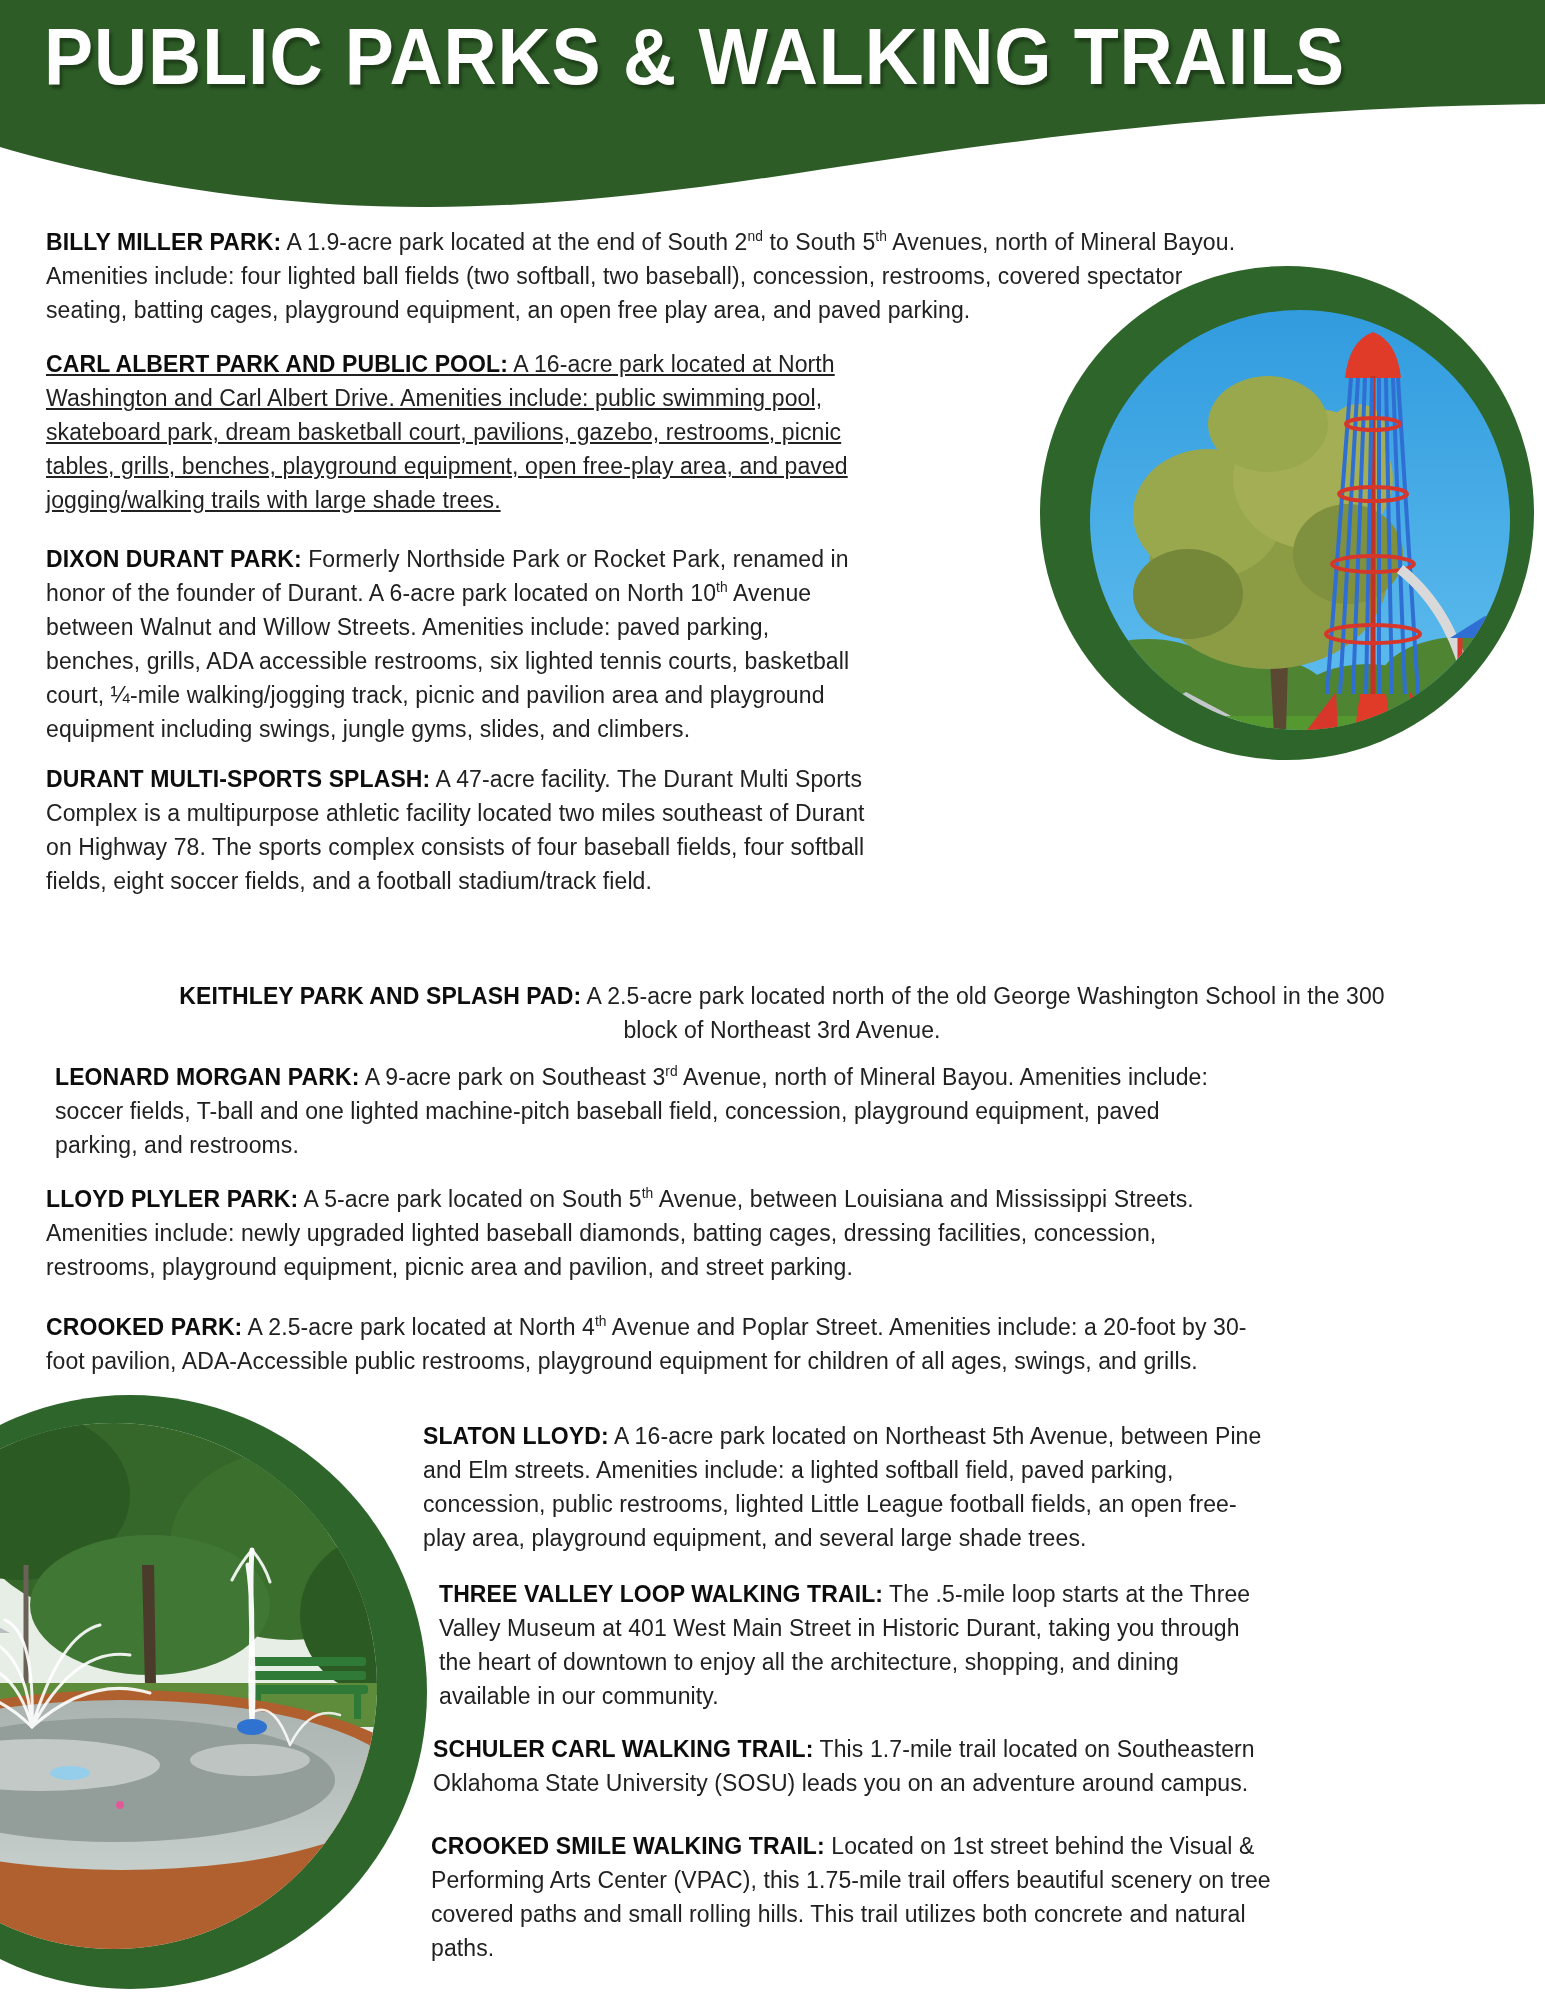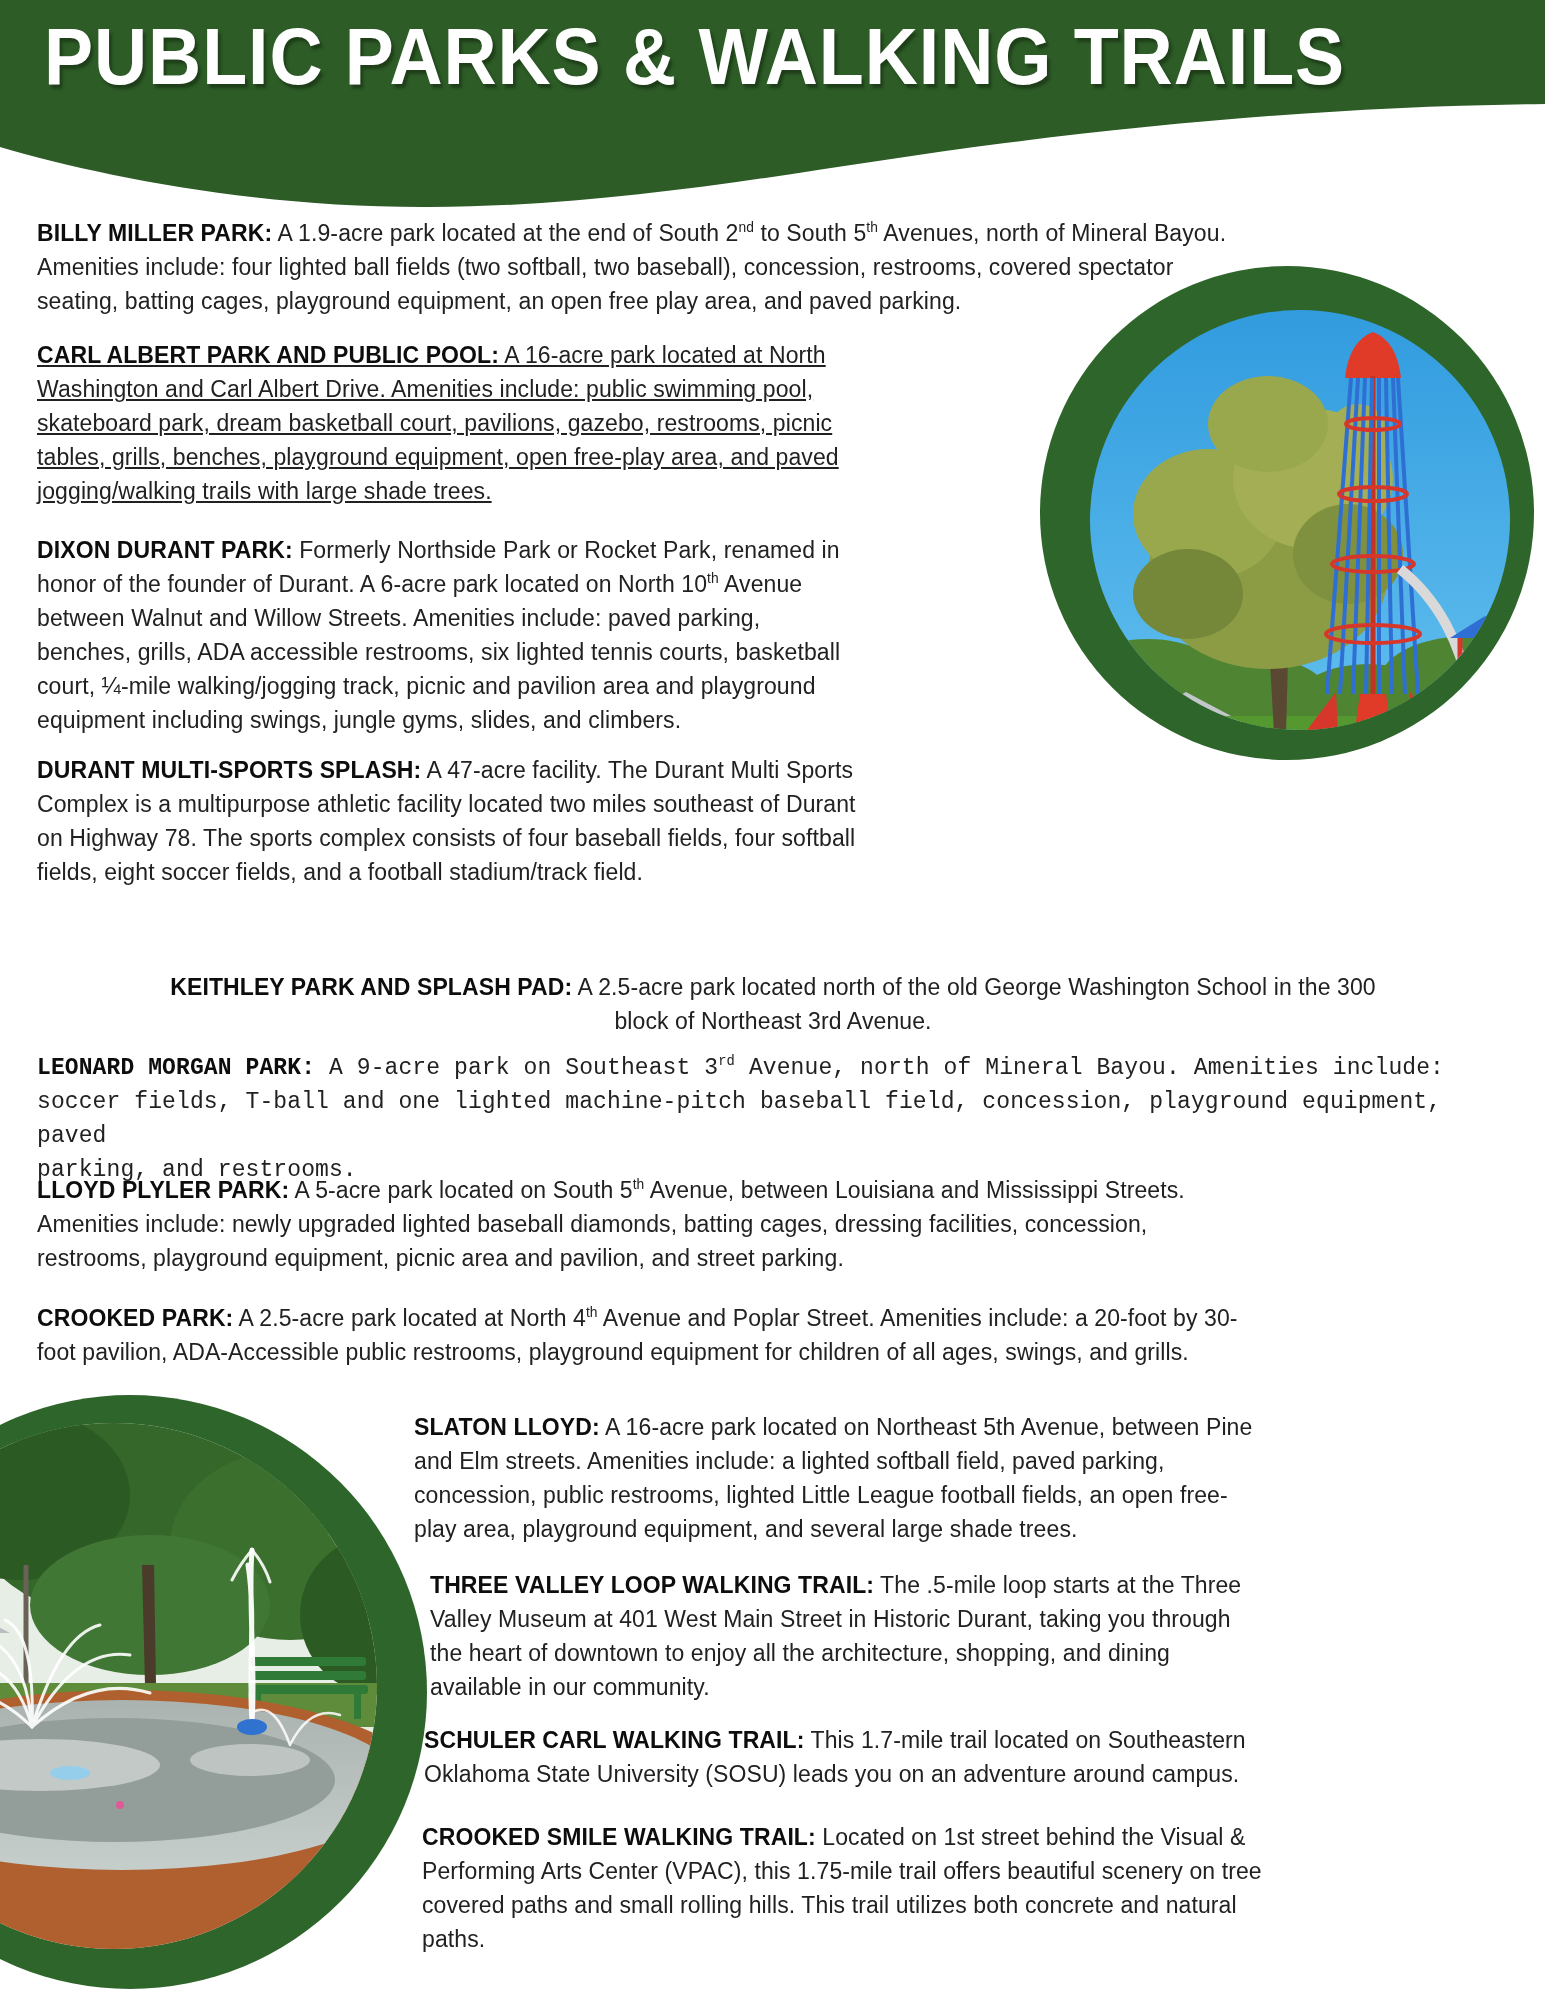--- a/index.html
+++ b/index.html
@@ -9,32 +9,32 @@
   }
   .banner-svg{position:absolute;left:0;top:0;display:block;}
   .page-title{
     position:absolute;left:44px;top:12px;margin:0;
     font-size:80px;line-height:90px;font-weight:bold;color:#ffffff;
     white-space:nowrap;letter-spacing:1px;
     transform:scaleX(0.92);transform-origin:left center;
     text-shadow:3px 4px 3px rgba(18,38,12,0.55);
   }
   .para{
-    position:absolute;margin:2px;font-size:23px;line-height:34px;color:#212121;
+    position:absolute;margin:11px;font-size:23px;line-height:34px;color:#212121;
     letter-spacing:0.1px;
   }
   .para strong{color:#0d0d0d;}
   .para sup{font-size:0.6em;line-height:0;}
   
   #p-billy-miller   {left:35px;  top:214px;  width:1472px;}
   #p-carl-albert    {left:35px;  top:336px;  width:985px;text-decoration:underline;}
   #p-dixon-durant   {left:35px;  top:531px;  width:985px;}
   #p-durant-multi   {left:35px;  top:751px;  width:995px;}
   #p-keithley       {left:35px;  top:968px;  width:1472px;text-align:center;}
-  #p-leonard-morgan {left:35px;  top:1049px; width:1472px;font-family:Liberation Mono, monospace;}
+  #p-leonard-morgan {left:44px;  top:1049px; width:1472px;}
   #p-lloyd-plyler   {left:35px;  top:1171px; width:1472px;}
   #p-schuler-park   {left:35px;  top:1299px; width:1472px;}
   #p-slaton         {left:412px; top:1408px; width:1085px;}
   #p-three-valley   {left:428px; top:1566px; width:1070px;}
   #p-schuler-loop   {left:422px; top:1721px; width:1076px;}
   #p-crooked-smile  {left:420px; top:1818px; width:1078px;}
   figure{position:absolute;margin:0;padding:0;}
   #fig-rocket{left:1038px;top:264px;width:500px;height:500px;}
   #fig-splash{left:-180px;top:1385px;width:640px;height:640px;}
 </style>

